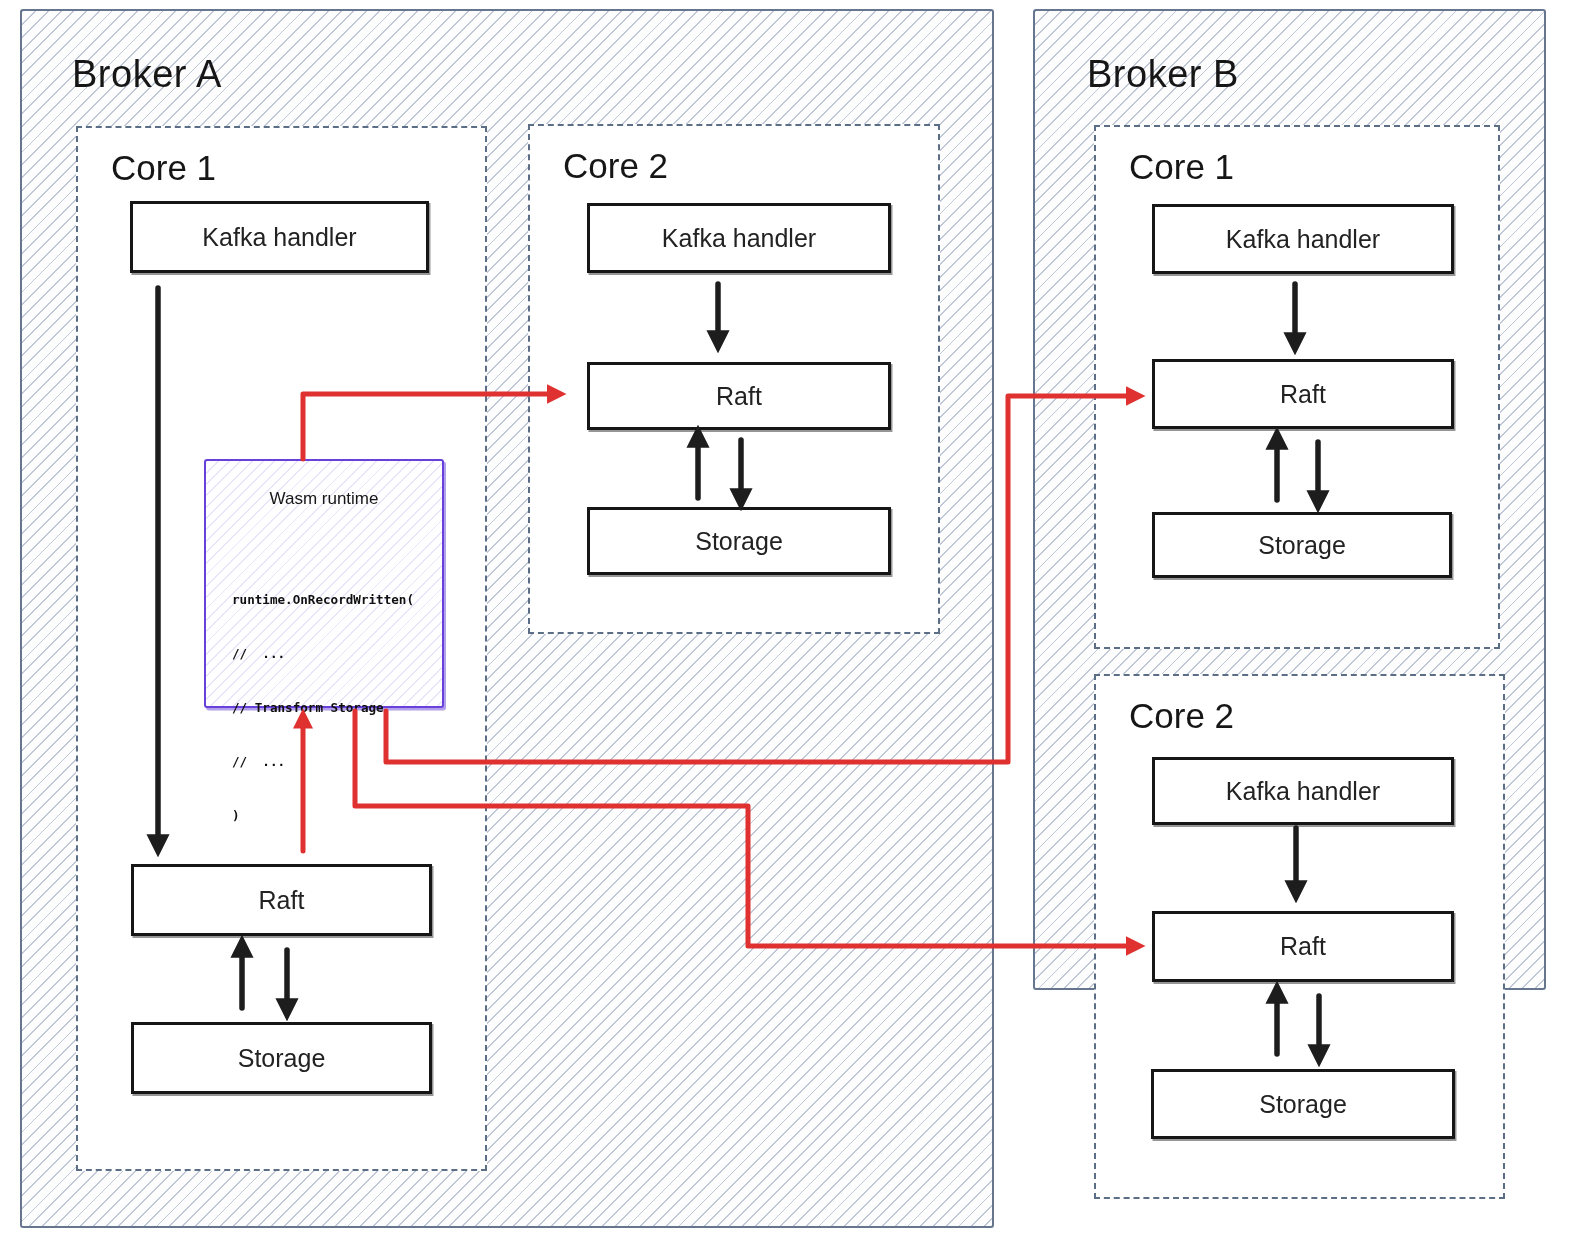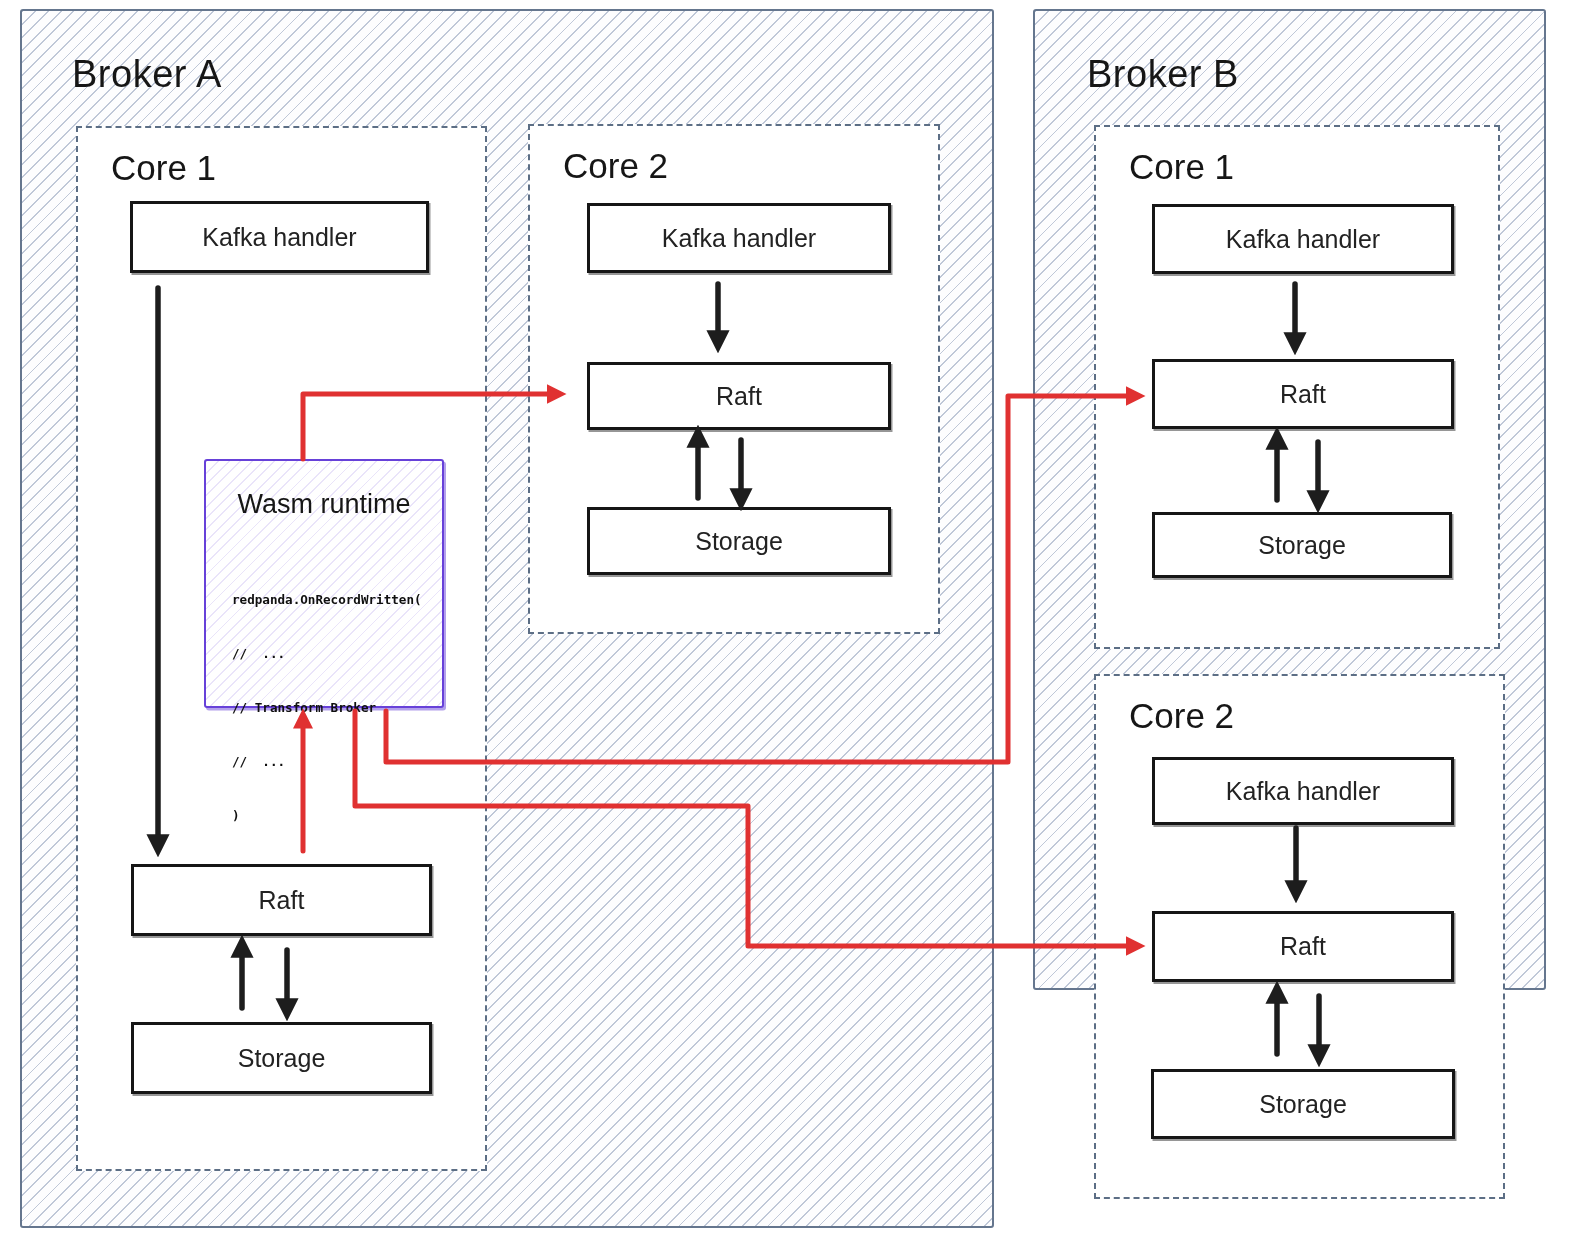--- a/index.html
+++ b/index.html
@@ -64,21 +64,21 @@
     border-radius: 3px;
     background:
       repeating-linear-gradient(135deg, rgba(103,65,217,0.14) 0 1.3px, transparent 1.3px 8px),
       #fff;
     box-shadow: 2px 2.5px 0 rgba(103,65,217,0.5);
     z-index: 4;
   }
   .wasm-title {
     margin-top: 28px;
     text-align: center;
-    font-size: 27px;
+    font-size: 17px;
     color: #161616;
     white-space: nowrap;
   }
   .wasm-code {
     position: absolute;
     left: 26px;
     top: 94px;
     font-family: "DejaVu Sans Mono", monospace;
     font-size: 12.6px;
     line-height: 18px;
@@ -111,23 +111,23 @@
       <div class="core-label">Core 2</div>
     </div>
 
     <div class="node" style="left:108px; top:190px; width:299px; height:72px;">
       <span>Kafka handler</span>
     </div>
 
     <div class="wasm" style="left:182px; top:448px; width:240px; height:249px;">
       <div class="wasm-title">Wasm runtime</div>
       <div class="wasm-code">
-        <div>redpanda.OnRecordWritten(</div>
+        <div>runtime.OnRecordWritten(</div>
         <div>//  ...</div>
-        <div>// Transform Broker</div>
+        <div>// Transform Storage</div>
         <div>//  ...</div>
         <div>)</div>
       </div>
     </div>
 
     <div class="node" style="left:109px; top:853px; width:301px; height:72px;">
       <span>Raft</span>
     </div>
 
     <div class="node" style="left:109px; top:1011px; width:301px; height:72px;">

